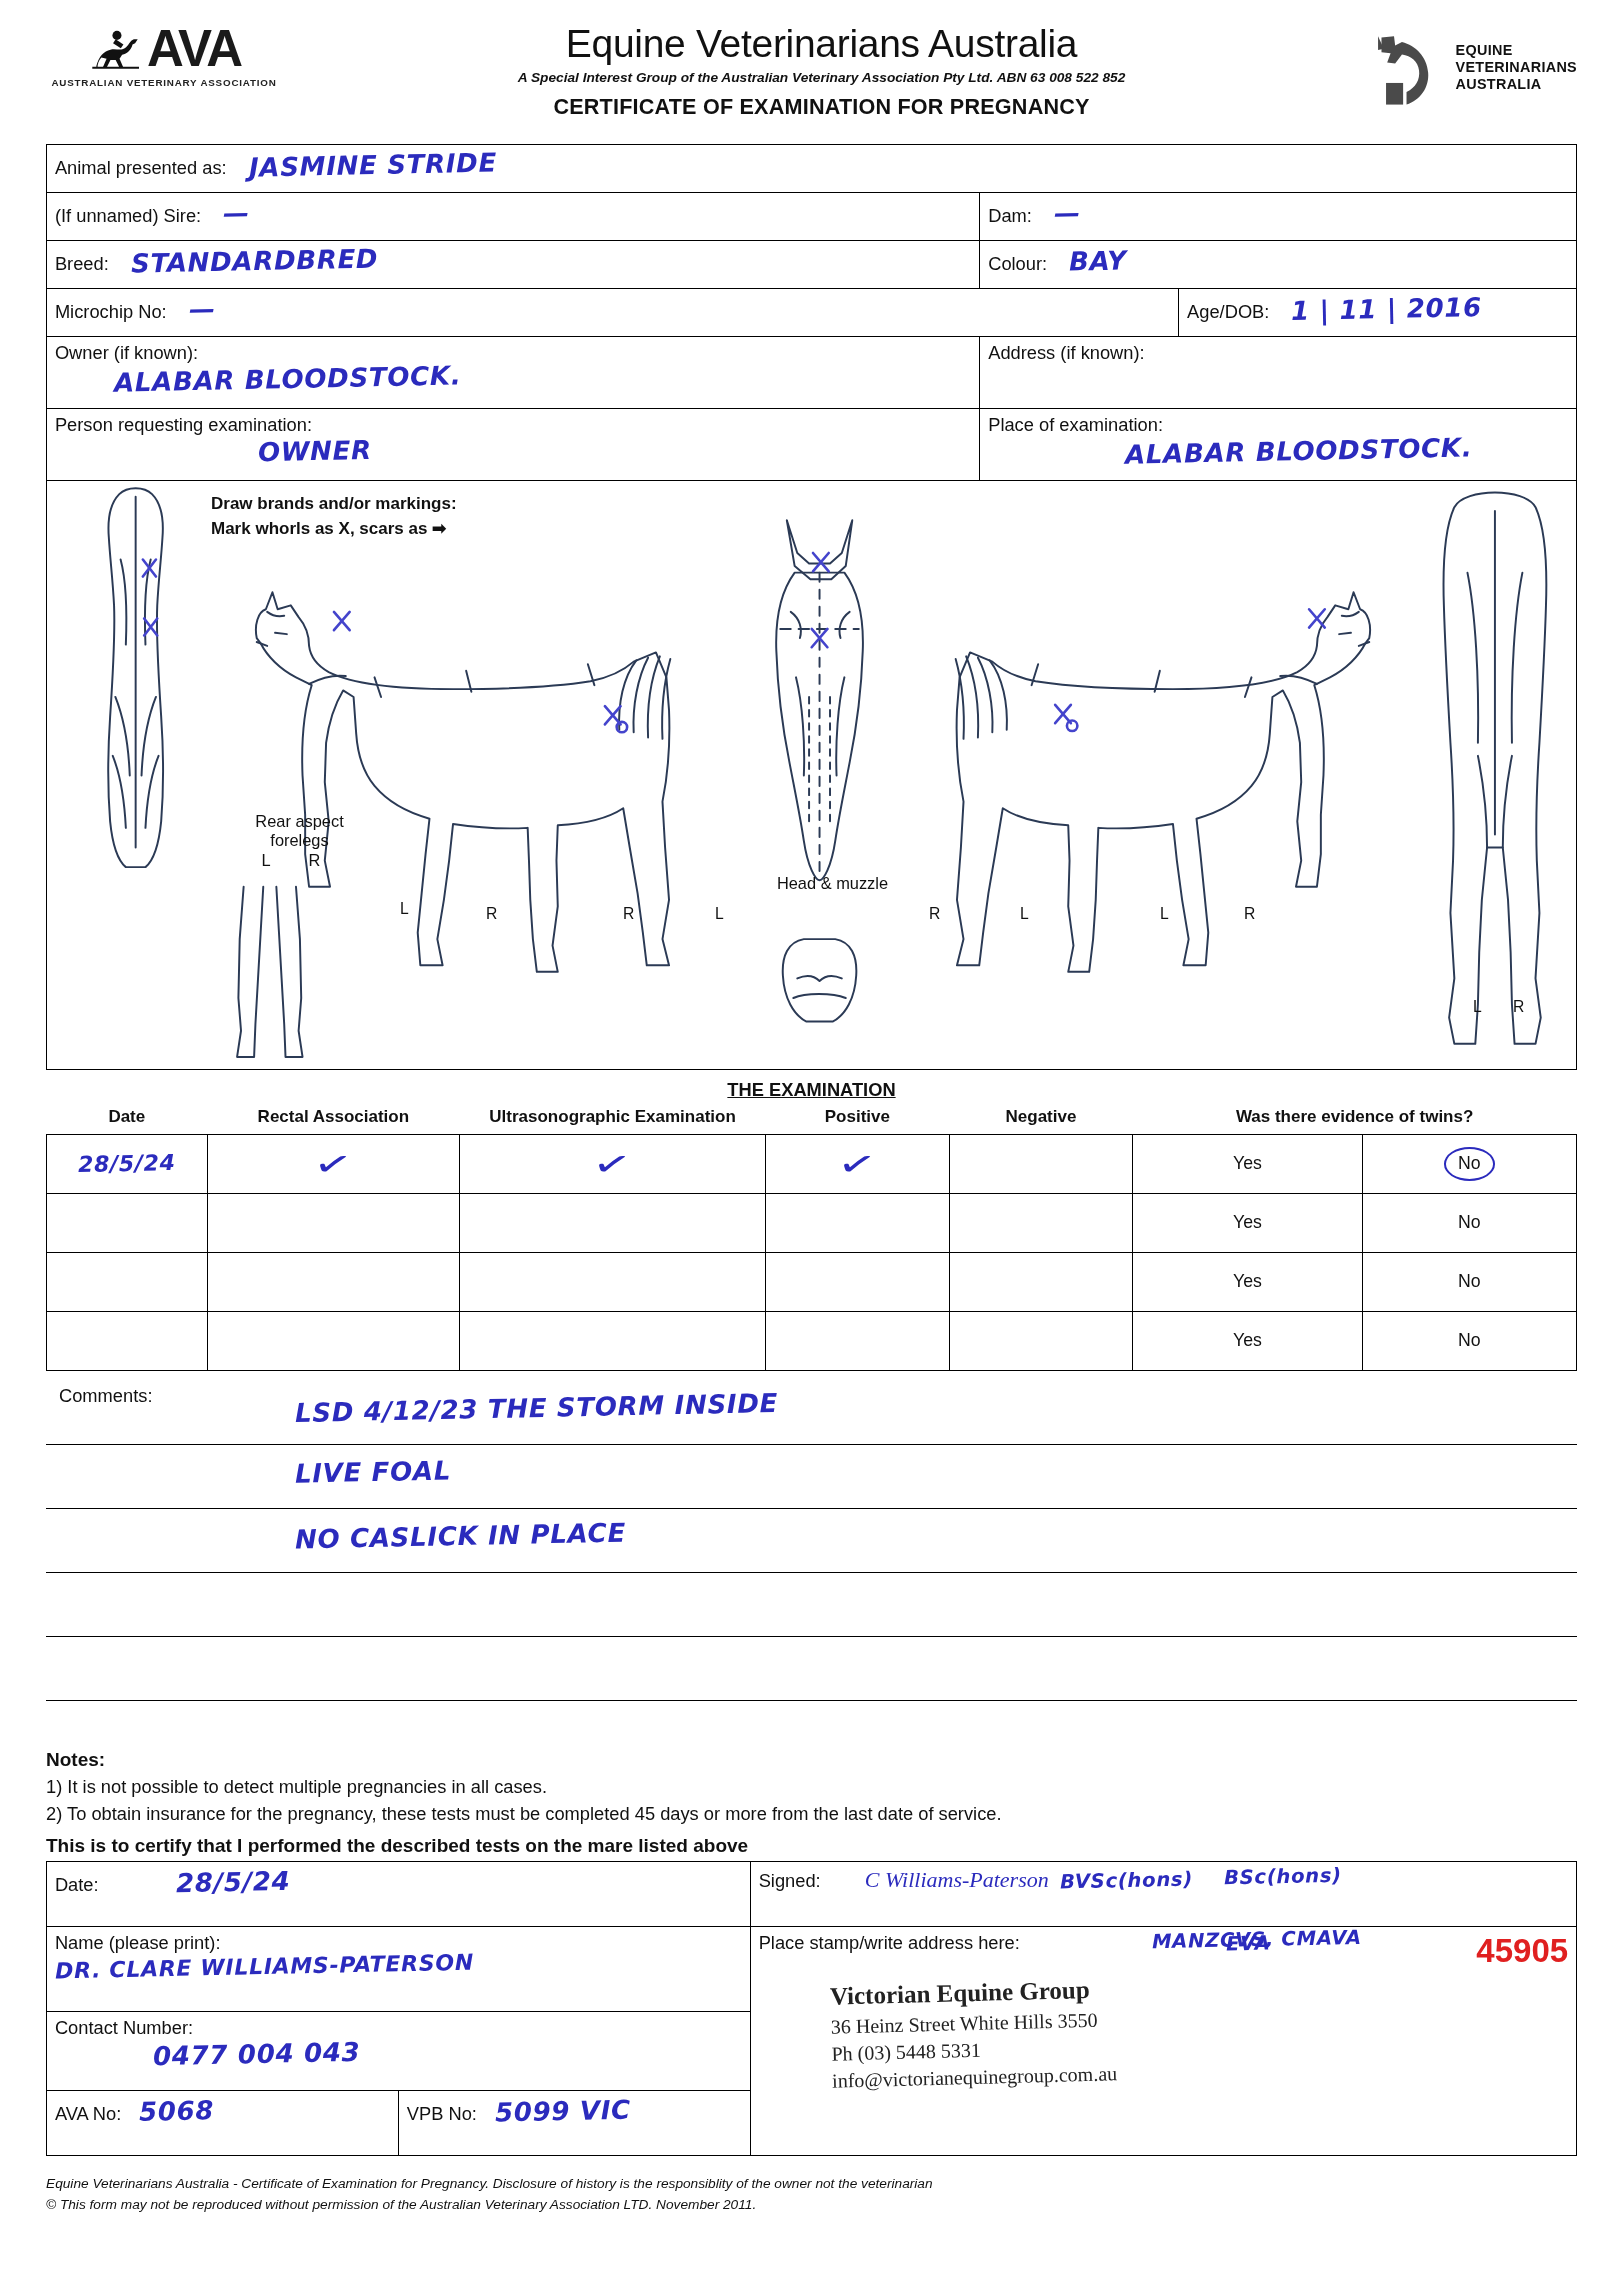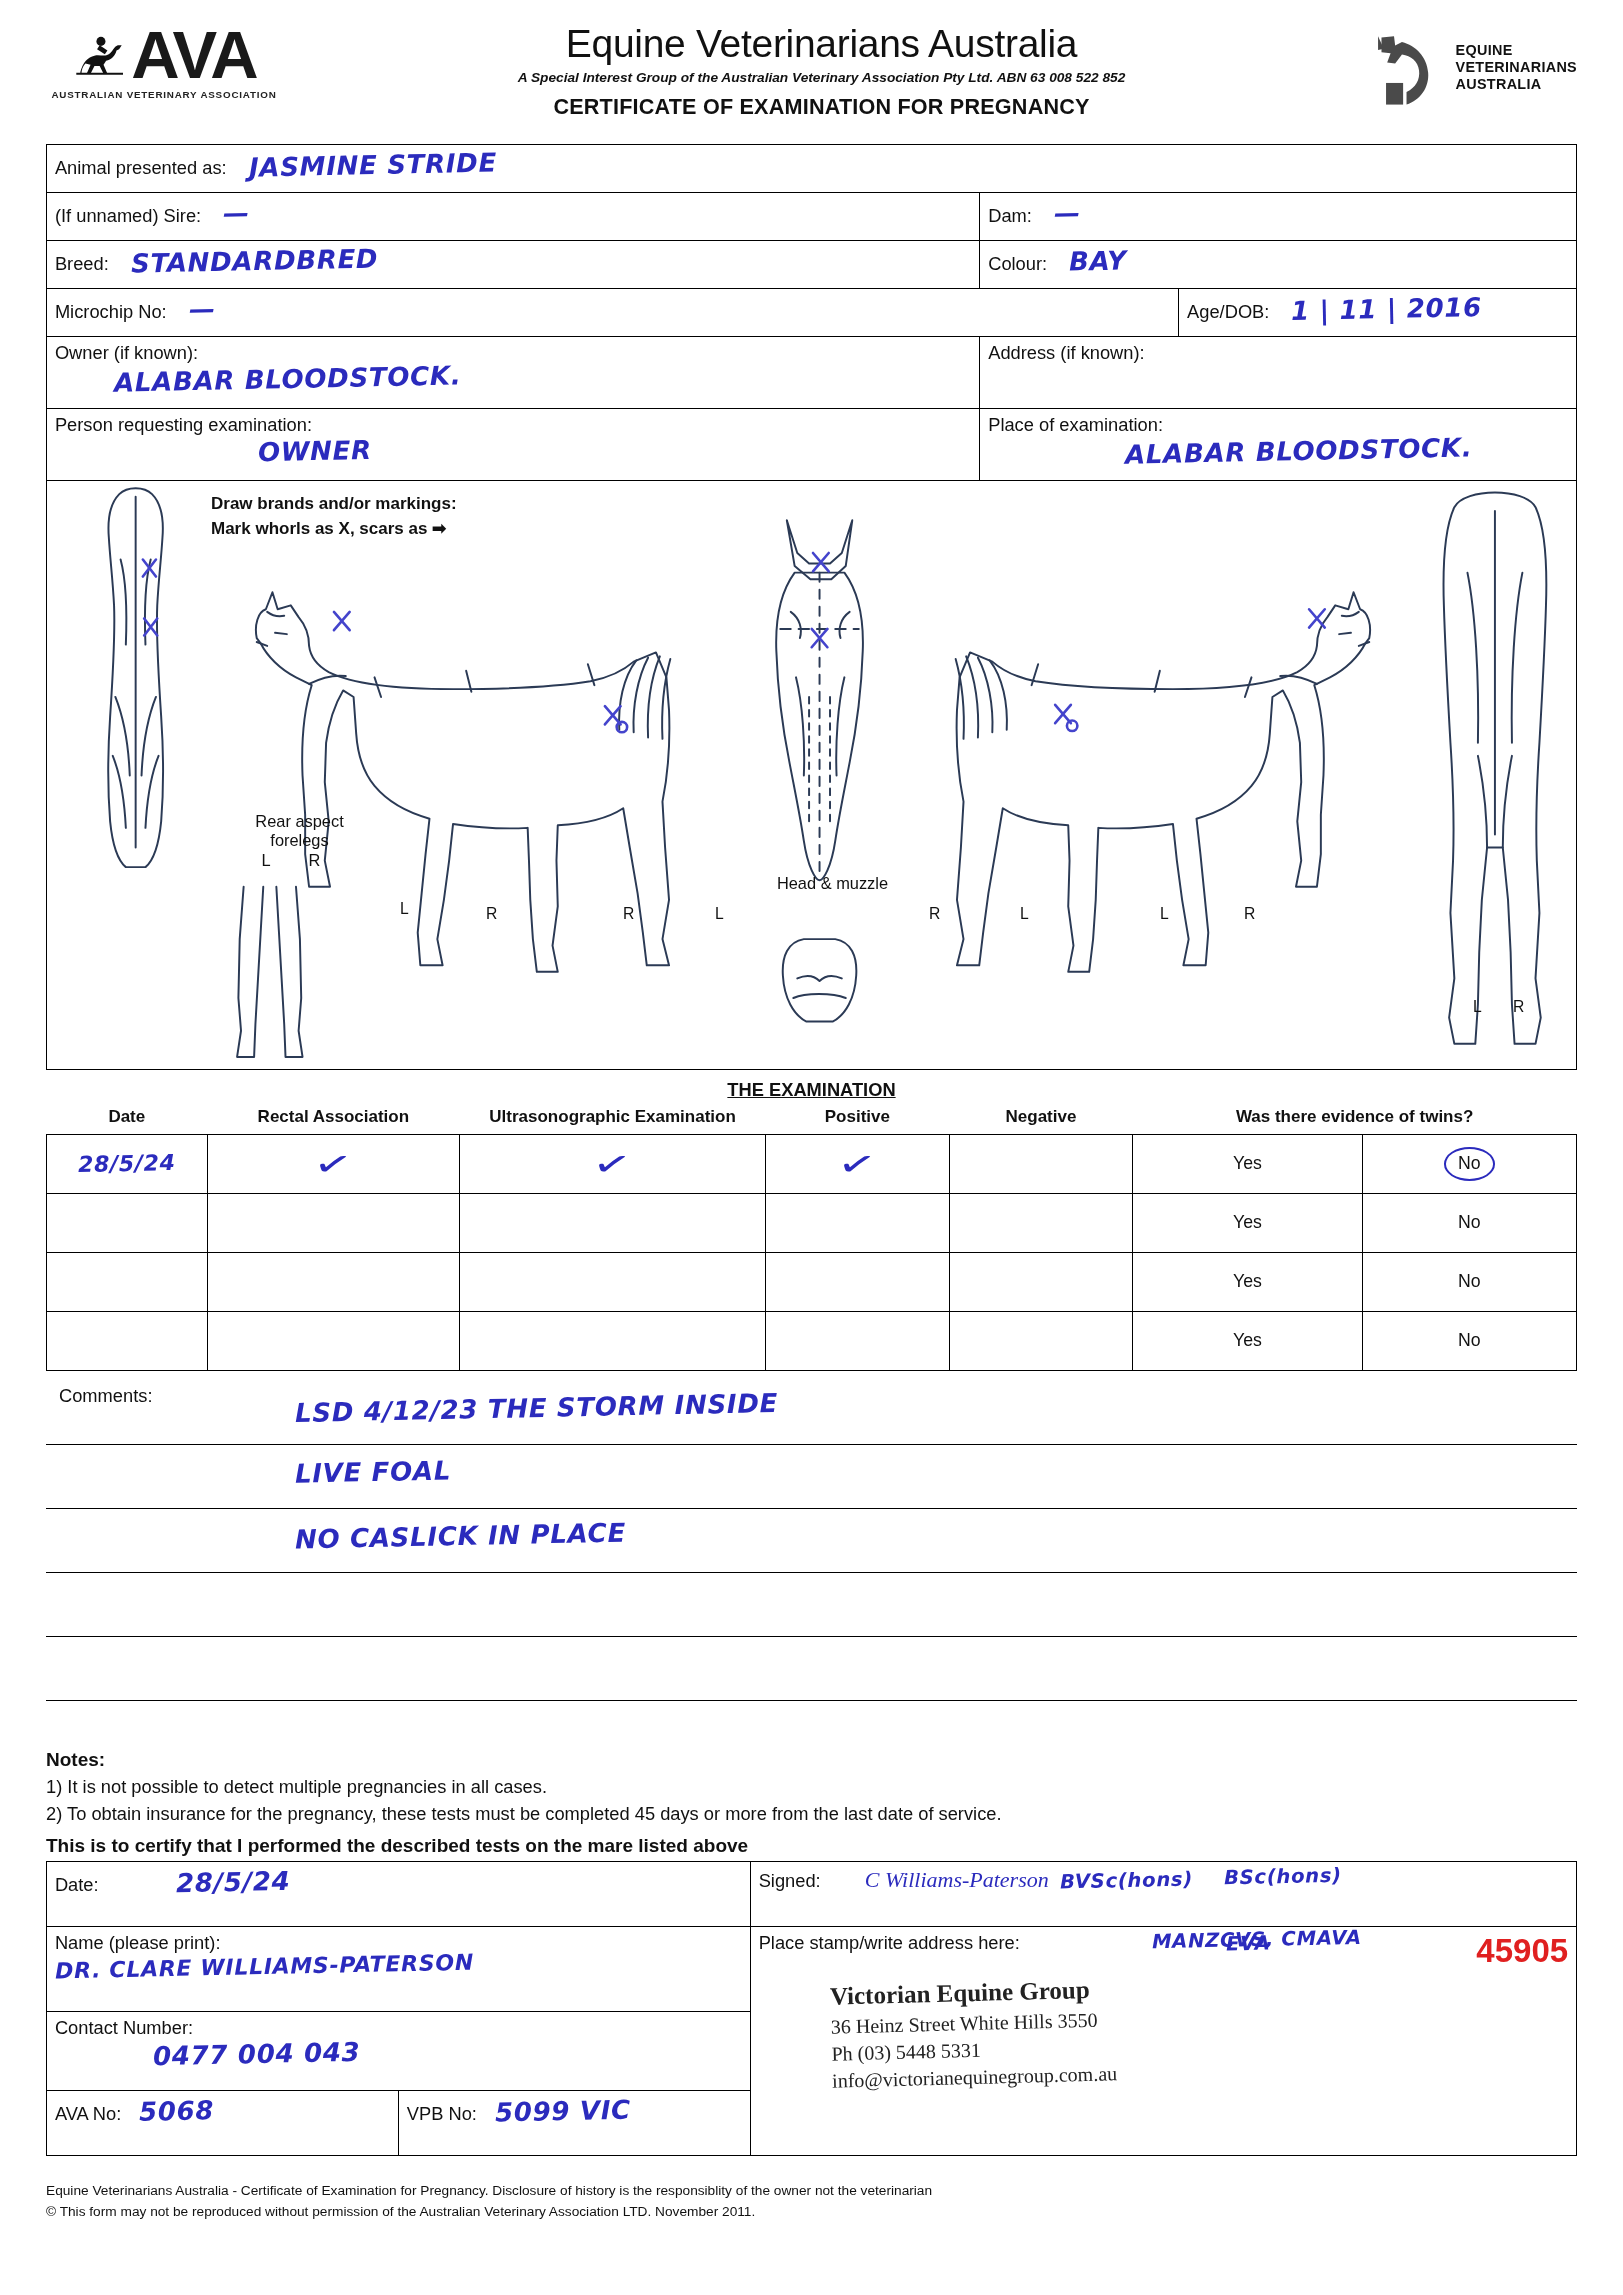--- a/index.html
+++ b/index.html
@@ -31,21 +31,21 @@
     flex-direction: column;
     align-items:center;
     padding-top: 5.2px;
   }
   .ava-wordmark {
     display:flex;
     align-items:center;
     gap: 3.9px;
   }
   .ava-text {
-    font-size: 67px;
+    font-size: 51px;
     font-weight: 700;
     letter-spacing: -2px;
     line-height: 0.9;
     color: #1a1a1a;
   }
   .ava-sub {
     font-size: 9.8px;
     letter-spacing: 0.8px;
     font-weight: 700;
     color: #222;
@@ -228,22 +228,23 @@
   }
   .stamp .s1 { font-size: 25px; font-weight: 700; }
   .stamp .s2 { font-size: 20px; }
   .stampnum {
     color: #e02020;
     font-size: 33px;
     font-weight: 700;
     font-family: "Liberation Sans", sans-serif;
   }
   .footer {
-    margin-top: 25px;
+    margin-top: 18px;
     font-size: 13.7px;
+    font-style: italic;
     line-height: 1.5;
   }
   .sig-script {
     font-family: Liberation Serif, serif;
     color: #2b2bbd;
     font-style: italic;
     font-size: 22px;
   }
   .overlay { position:absolute; pointer-events:none; }
 </style>

